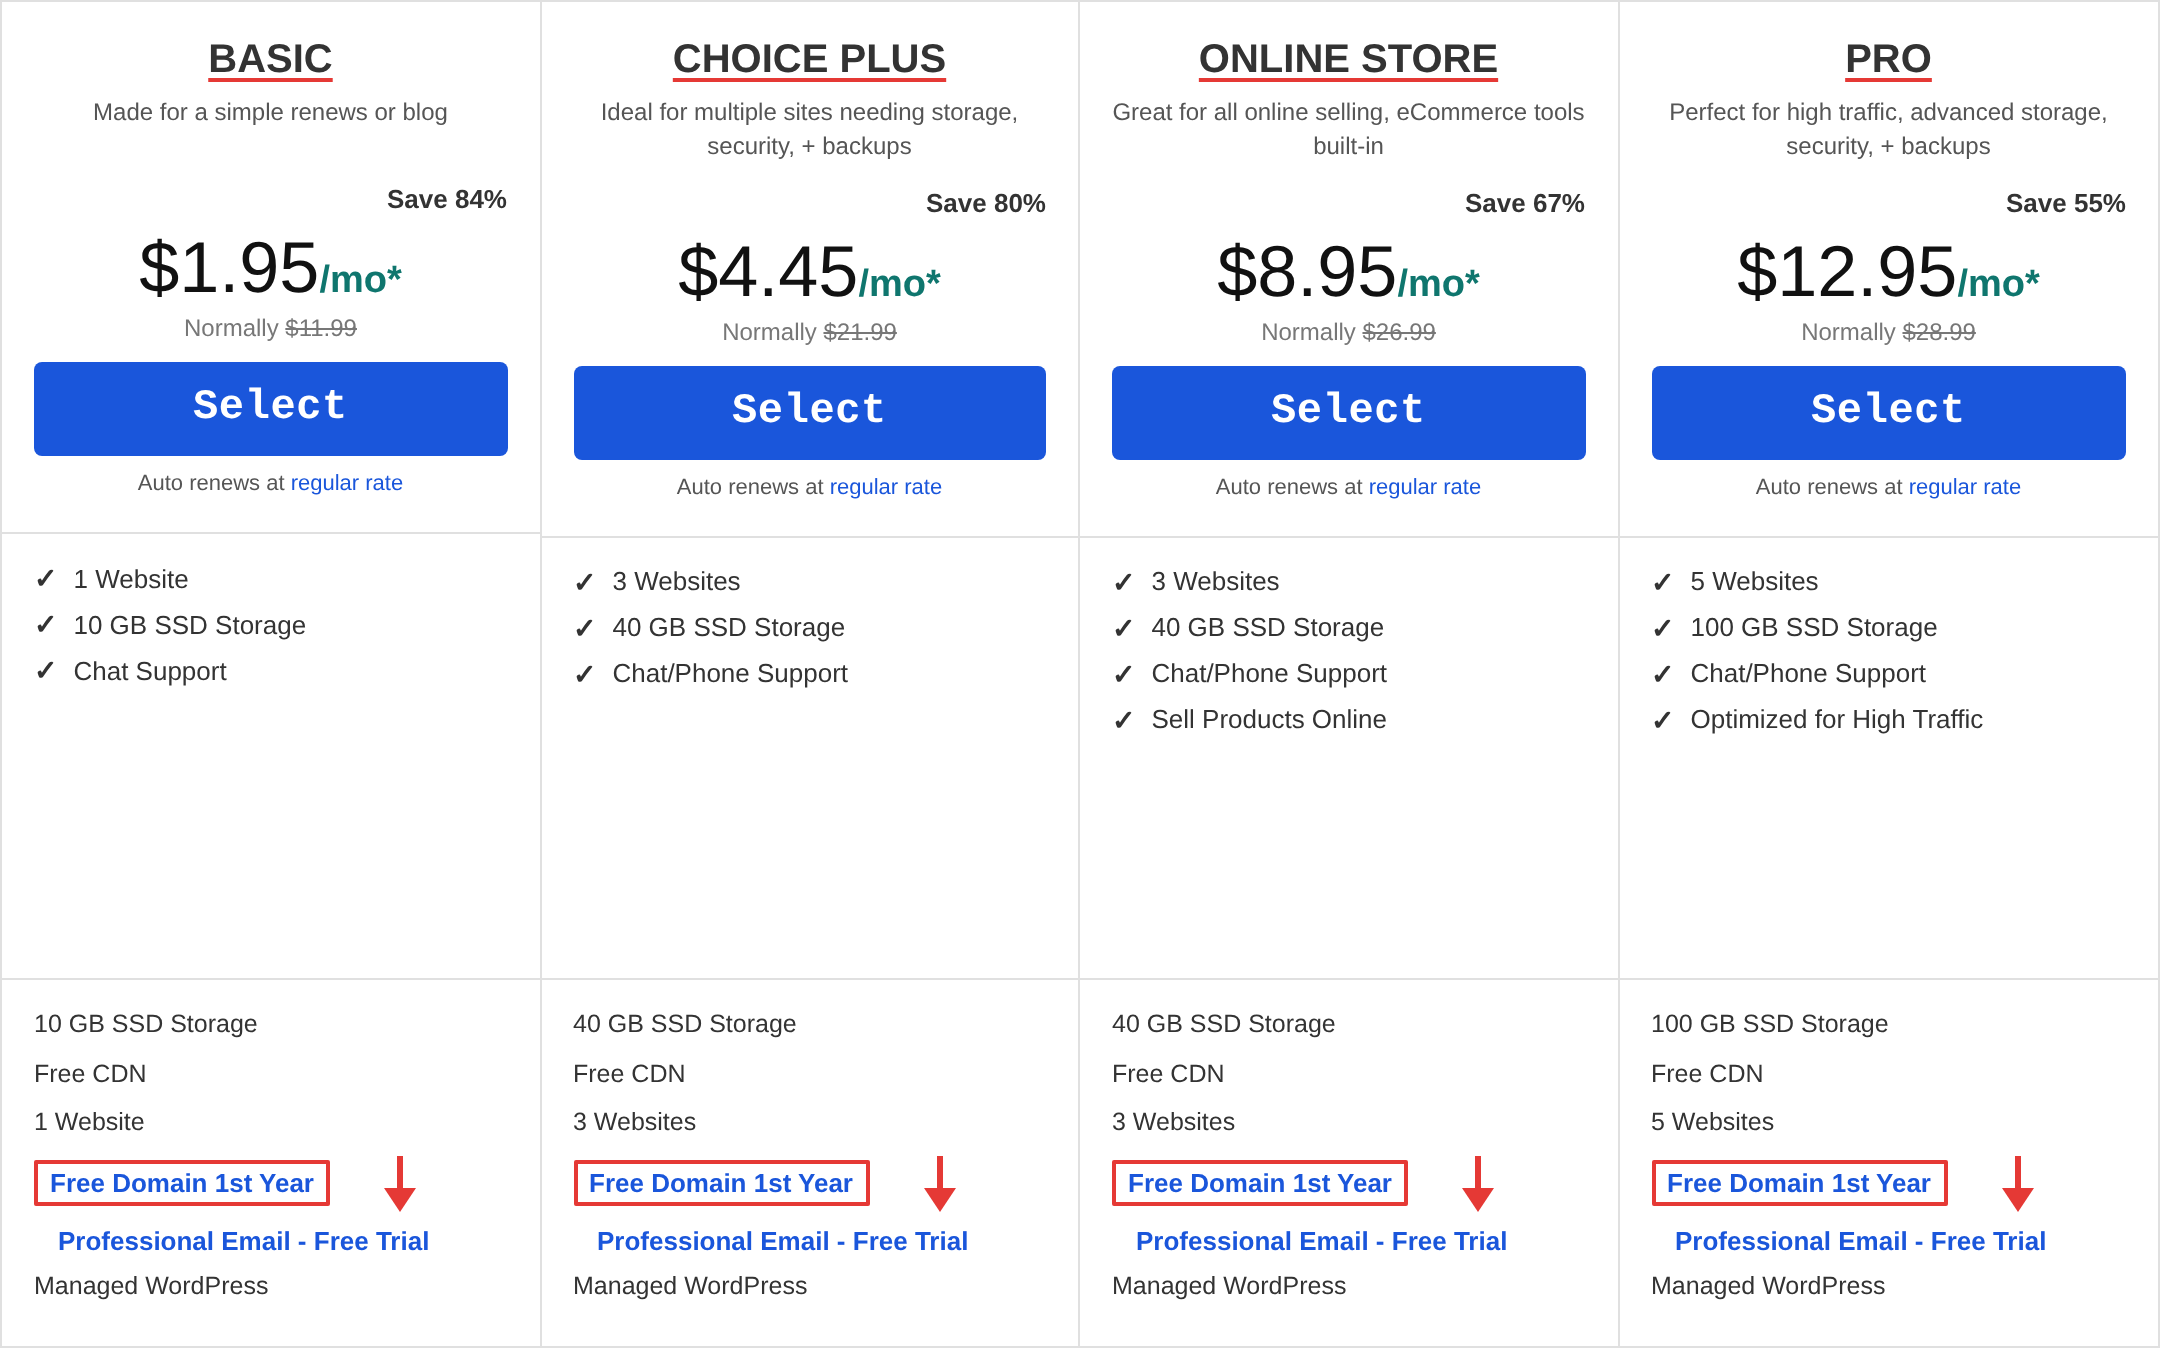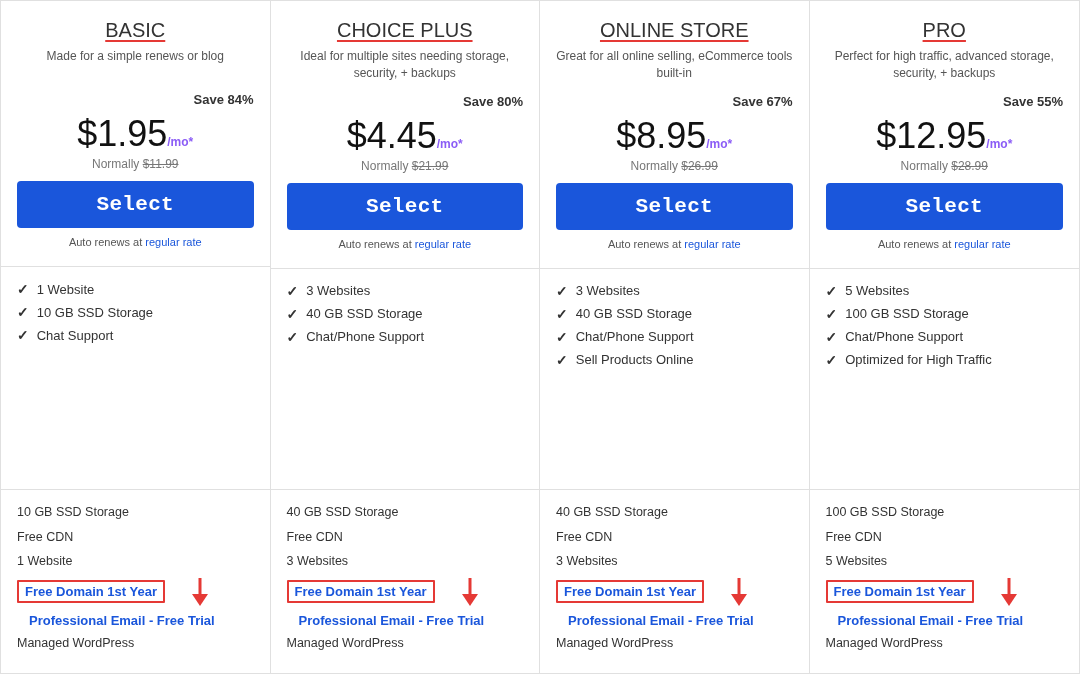--- a/index.html
+++ b/index.html
@@ -24,21 +24,21 @@
     .plan-card:last-child {
       border-right: none;
     }
     .plan-top {
       padding: 18px 16px 14px;
       border-bottom: 1px solid #e0e0e0;
       flex: 0 0 auto;
     }
     .plan-name {
       font-size: 20px;
-      font-weight: 400;
+      font-weight: 700;
       text-align: center;
       text-decoration: underline;
       text-decoration-color: #e53935;
       text-underline-offset: 3px;
       margin-bottom: 6px;
     }
     .plan-desc {
       font-size: 12px;
       color: #555;
       text-align: center;
@@ -56,23 +56,23 @@
       text-align: center;
       margin: 6px 0 2px;
     }
     .plan-price-main {
       font-size: 36px;
       font-weight: 400;
       color: #111;
       margin-top: 48px;
     }
     .plan-price-unit {
-      font-size: 12px;
+      font-size: 19px;
       font-weight: 600;
-      color: #8b5cf6;
+      color: #0f766e;
     }
     .plan-normal {
       text-align: center;
       font-size: 12px;
       color: #777;
       margin-bottom: 10px;
     }
     .plan-normal s {
       color: #777;
     }

